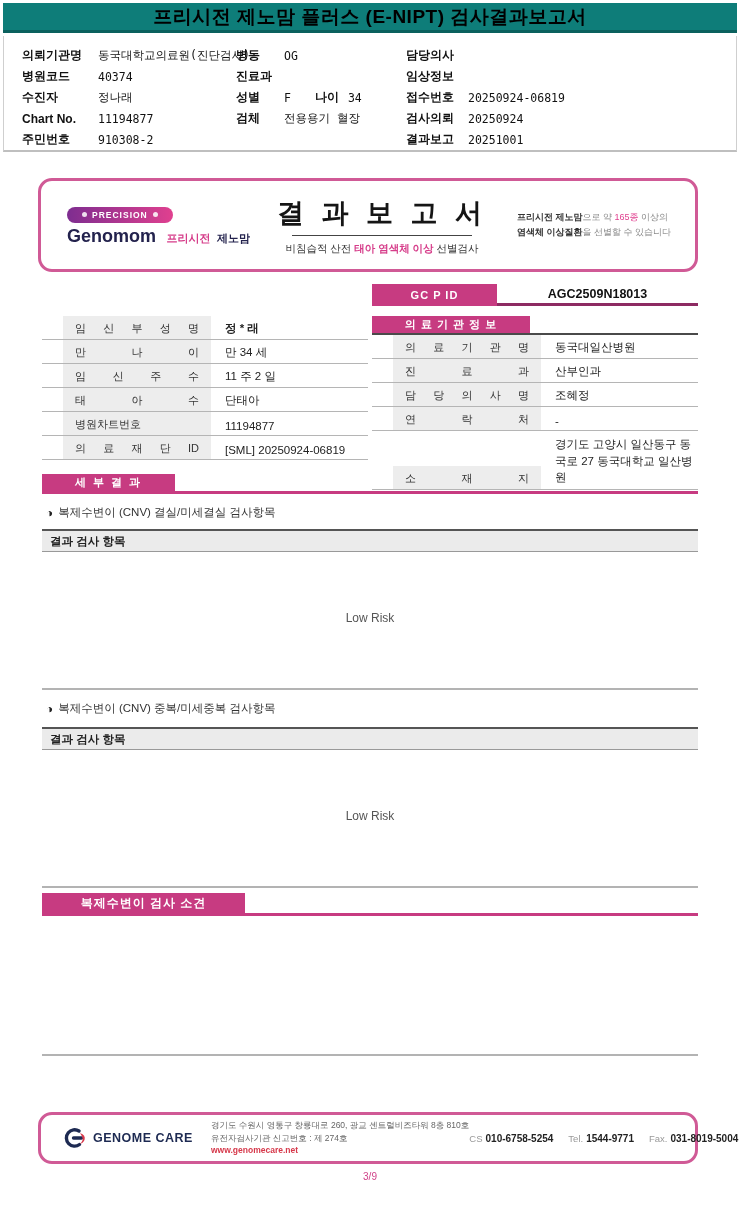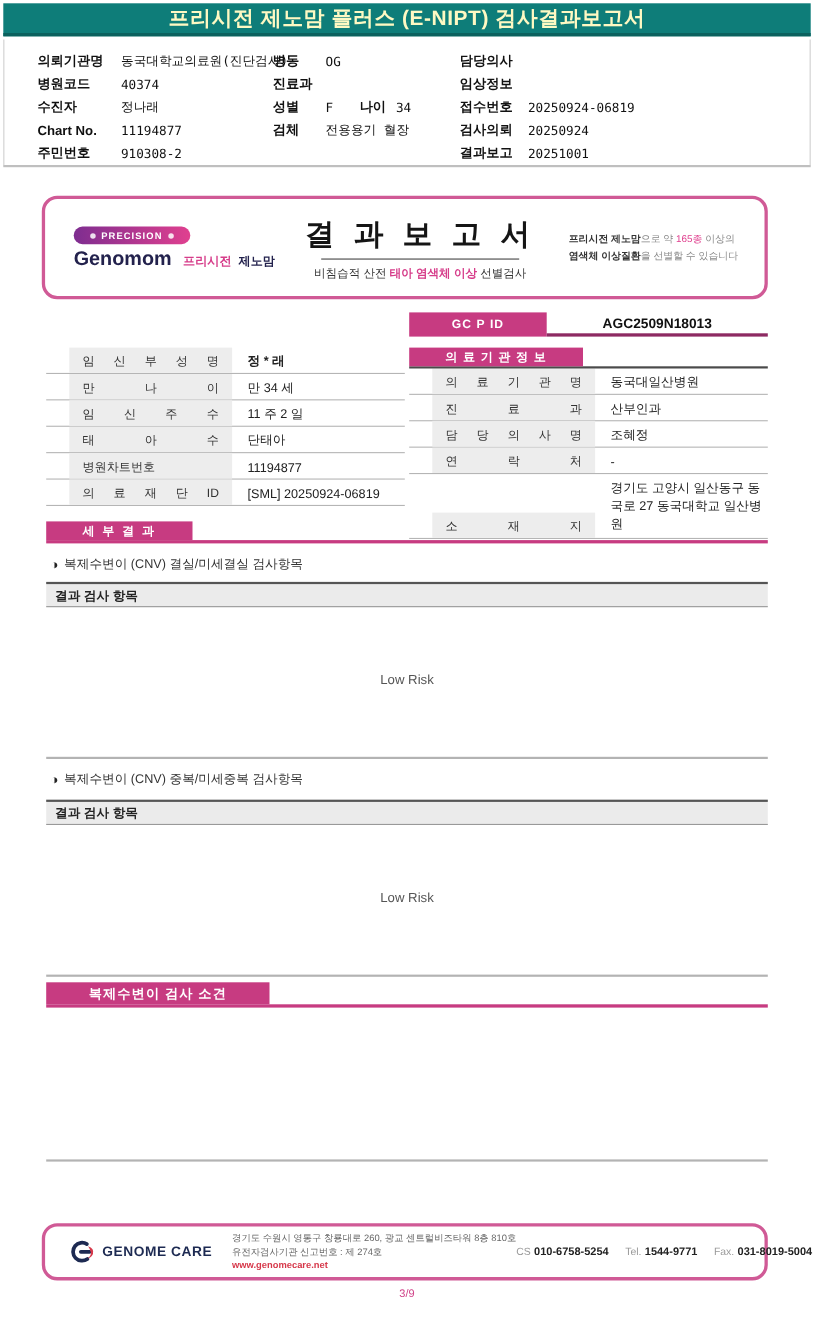--- a/index.html
+++ b/index.html
@@ -1,32 +1,32 @@
 <!DOCTYPE html>
 <html><head>
 <meta charset="utf-8">
 <style>
   * { margin:0; padding:0; box-sizing:border-box; }
   body { background:#fff; font-family:"Liberation Sans","DejaVu Sans",sans-serif; }
   .page { position:relative; width:740px; height:1208px; background:#fff; overflow:hidden; }
 
   
   .title-bar { position:absolute; left:3px; top:3px; width:734px; height:30px;
-    background:#0e7d79; border-bottom:3px solid #0b615e; color:#fef9c3; font-weight:bold;
+    background:#0e7d79; border-bottom:3px solid #0b615e; color:#000000; font-weight:bold;
     font-size:19px; display:flex; align-items:center; justify-content:center; letter-spacing:.5px; }
 
   
   .patient-box { position:absolute; left:3px; top:36px; width:734px; height:116px;
     border-left:1px solid #cfcfcf; border-right:1px solid #cfcfcf; border-bottom:2px solid #bfbfbf; background:#fff; }
   .ph-col { position:absolute; top:9px; }
   .ph-col1 { left:18px; width:212px; }
   .ph-col2 { left:232px; width:172px; }
   .ph-col3 { left:402px; width:315px; }
   .ph-row { display:flex; align-items:center; height:21px; font-size:12px; white-space:nowrap; }
-  .ph-label { font-weight:bold; color:#111; flex:none;margin-left:12px; }
+  .ph-label { font-weight:bold; color:#111; flex:none; }
   .ph-col1 .ph-label { width:76px; }
   .ph-col2 .ph-label { width:48px; }
   .ph-col3 .ph-label { width:62px; }
   .ph-value { font-family:"DejaVu Sans Mono",monospace; font-size:11.5px; color:#111; }
   .ph-label2 { font-weight:bold; color:#111; margin-left:24px; margin-right:9px; }
 
   
   .report-box { position:absolute; left:38px; top:178px; width:660px; height:94px;
     border:3.5px solid #d05a96; border-radius:14px; display:flex; align-items:center; background:#fff; }
   .logo-block { margin-left:26px; width:180px; flex:none; }

